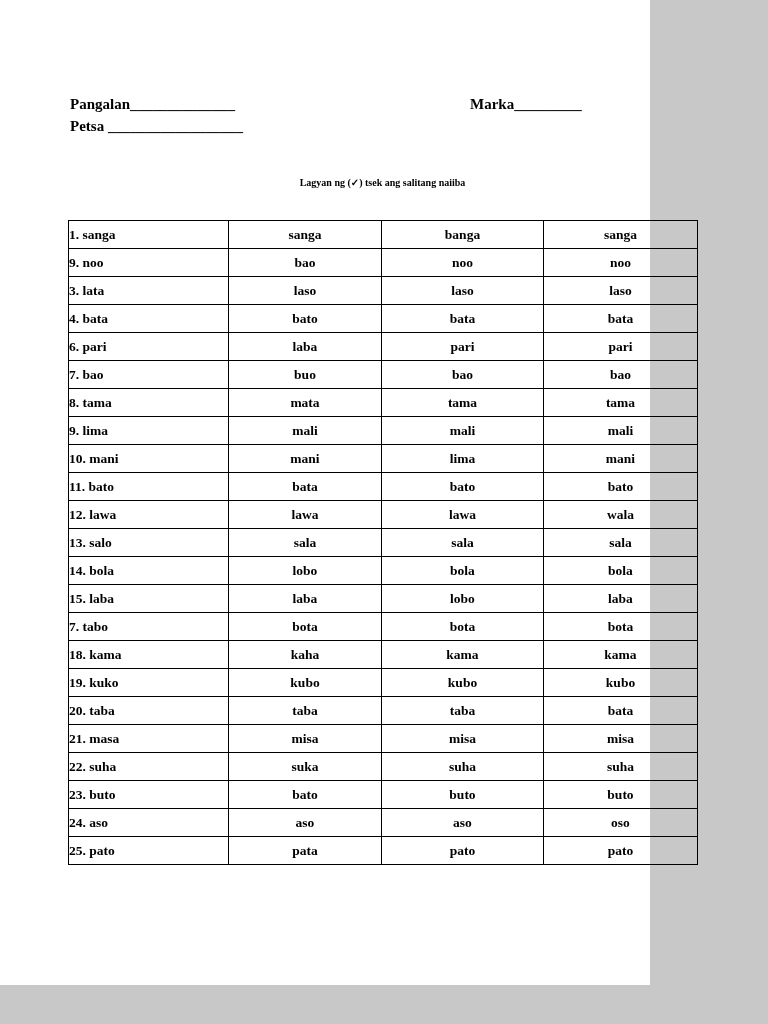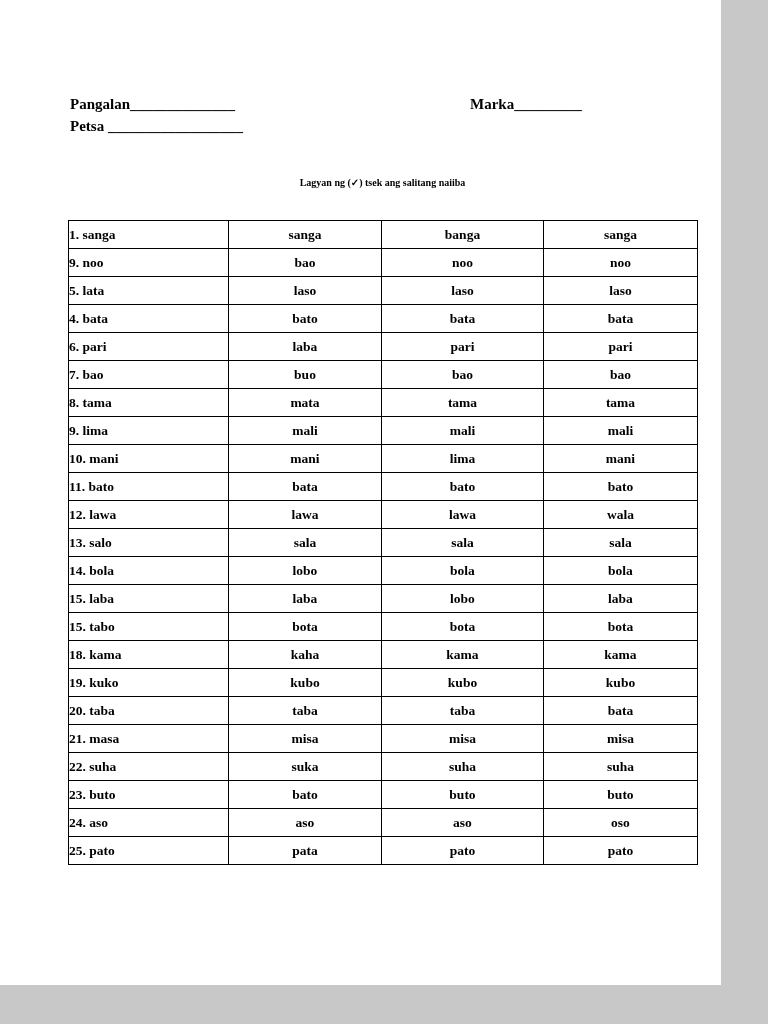--- a/index.html
+++ b/index.html
@@ -12,21 +12,21 @@
     position: relative;
     width: 768px;
     height: 1024px;
     background: #c8c8c8;
     overflow: hidden;
   }
   .page {
     position: absolute;
     left: 0;
     top: 0;
-    width: 721px;
+    width: 650px;
     height: 985px;
     background: #ffffff;
   }
   .hdr {
     position: absolute;
     font-weight: bold;
     font-size: 15px;
     white-space: nowrap;
   }
   .hdr-pangalan { left: 70px; top: 96px; }
@@ -98,21 +98,21 @@
             <td class="option-cell">banga</td>
             <td class="option-cell">sanga</td>
           </tr>
           <tr>
             <td class="item-cell">9. noo</td>
             <td class="option-cell">bao</td>
             <td class="option-cell">noo</td>
             <td class="option-cell">noo</td>
           </tr>
           <tr>
-            <td class="item-cell">5. lata</td>
+            <td class="item-cell">3. lata</td>
             <td class="option-cell">laso</td>
             <td class="option-cell">laso</td>
             <td class="option-cell">laso</td>
           </tr>
           <tr>
             <td class="item-cell">4. bata</td>
             <td class="option-cell">bato</td>
             <td class="option-cell">bata</td>
             <td class="option-cell">bata</td>
           </tr>
@@ -170,21 +170,21 @@
             <td class="option-cell">bola</td>
             <td class="option-cell">bola</td>
           </tr>
           <tr>
             <td class="item-cell">15. laba</td>
             <td class="option-cell">laba</td>
             <td class="option-cell">lobo</td>
             <td class="option-cell">laba</td>
           </tr>
           <tr>
-            <td class="item-cell">15. tabo</td>
+            <td class="item-cell">7. tabo</td>
             <td class="option-cell">bota</td>
             <td class="option-cell">bota</td>
             <td class="option-cell">bota</td>
           </tr>
           <tr>
             <td class="item-cell">18. kama</td>
             <td class="option-cell">kaha</td>
             <td class="option-cell">kama</td>
             <td class="option-cell">kama</td>
           </tr>

